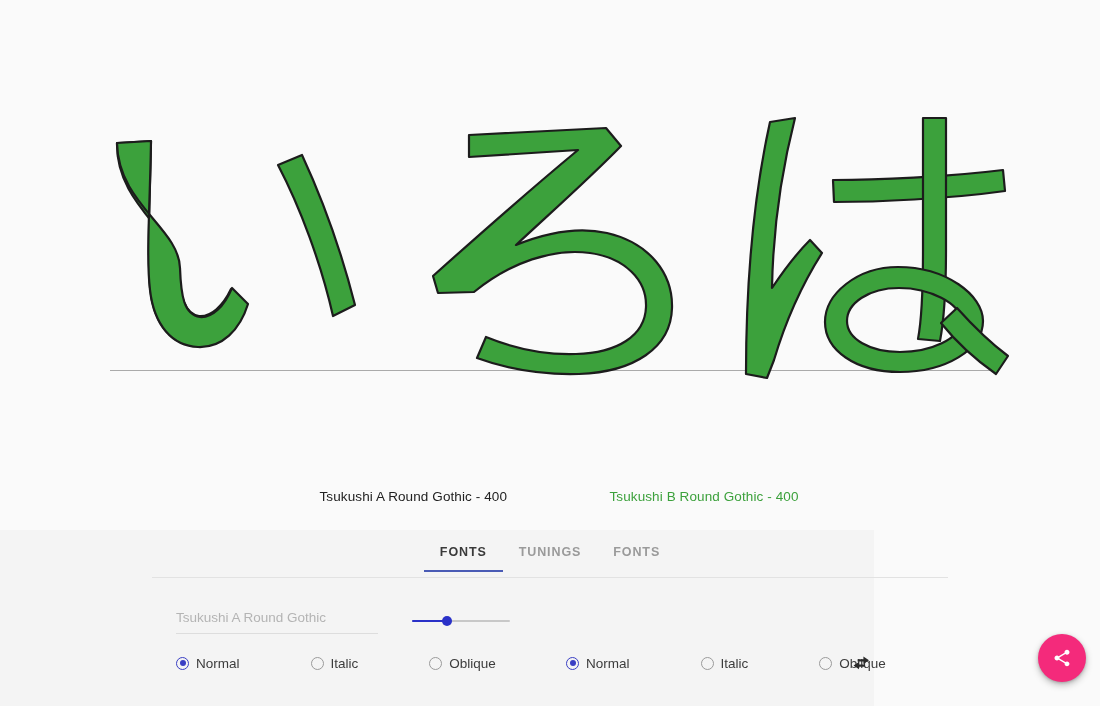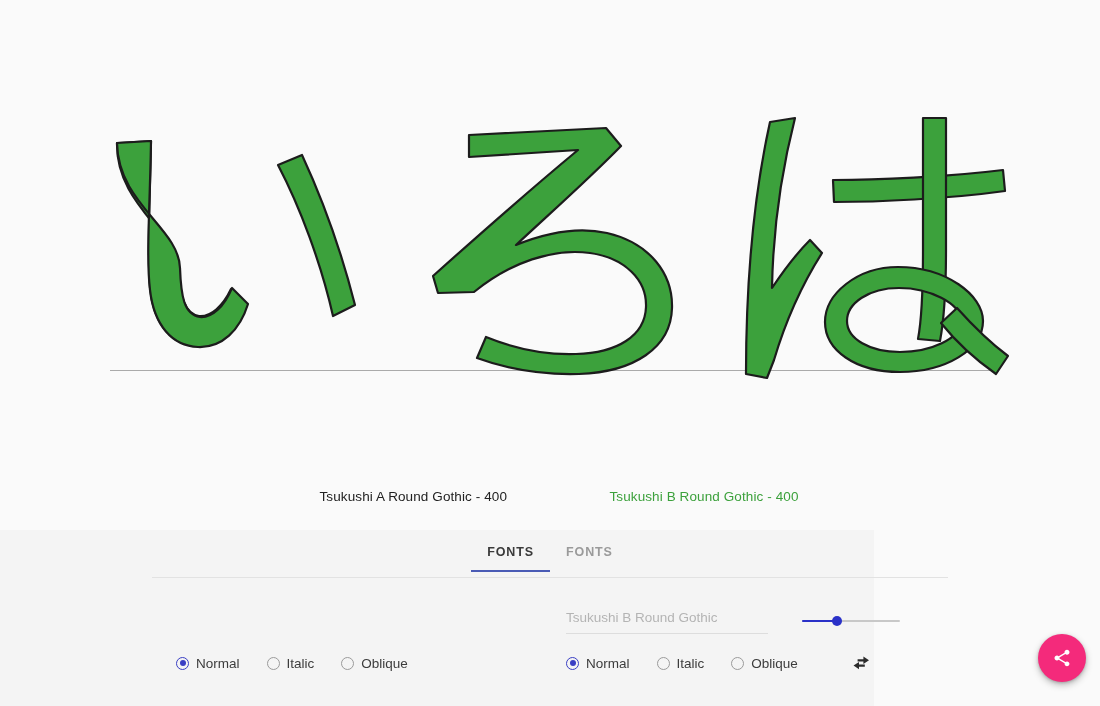--- a/index.html
+++ b/index.html
@@ -172,20 +172,21 @@
     background: #2a31c8;
   }
 
   
   .row-radios {
     position: absolute;
     left: 0; top: 58px;
     width: 392px;
     height: 26px;
     display: flex;
+    gap: 44px;
   }
   .radio-item {
     display: flex;
     align-items: center;
     cursor: pointer;
     user-select: none;
     margin-right: 27px;
   }
   .radio-dot {
     position: relative;
@@ -327,54 +328,57 @@
     </div>
   </div>
 
   <div class="panel">
 
     <div class="tabs">
       <div class="tab active">
         <span>FONTS</span>
       </div>
       <div class="tab">
+        <span>TUNINGS</span>
+      </div>
+      <div class="tab">
         <span>FONTS</span>
       </div>
     </div>
 
     <div class="tab-divider"></div>
 
     <div class="controls">
 
       <div class="font-col col-a">
-        <div class="row-radios">
-          <div class="radio-item checked">
-            <span class="radio-dot"></span>
-            <span class="radio-label">Normal</span>
-          </div>
-          <div class="radio-item">
-            <span class="radio-dot"></span>
-            <span class="radio-label">Italic</span>
-          </div>
-          <div class="radio-item">
-            <span class="radio-dot"></span>
-            <span class="radio-label">Oblique</span>
-          </div>
-        </div>
-      </div>
-
-      <div class="font-col col-b">
         <div class="row-input">
-          <input class="font-input" type="text" placeholder="Tsukushi B Round Gothic" style="">
+          <input class="font-input" type="text" placeholder="Tsukushi A Round Gothic" style="">
           <div class="slider-wrap">
             <div class="slider-track"></div>
             <div class="slider-fill" style="width: 36%;"></div>
             <div class="slider-thumb" style="left: 36%;"></div>
           </div>
         </div>
+        <div class="row-radios">
+          <div class="radio-item checked">
+            <span class="radio-dot"></span>
+            <span class="radio-label">Normal</span>
+          </div>
+          <div class="radio-item">
+            <span class="radio-dot"></span>
+            <span class="radio-label">Italic</span>
+          </div>
+          <div class="radio-item">
+            <span class="radio-dot"></span>
+            <span class="radio-label">Oblique</span>
+          </div>
+        </div>
+      </div>
+
+      <div class="font-col col-b">
         <div class="row-radios">
           <div class="radio-item checked">
             <span class="radio-dot"></span>
             <span class="radio-label">Normal</span>
           </div>
           <div class="radio-item">
             <span class="radio-dot"></span>
             <span class="radio-label">Italic</span>
           </div>
           <div class="radio-item">

